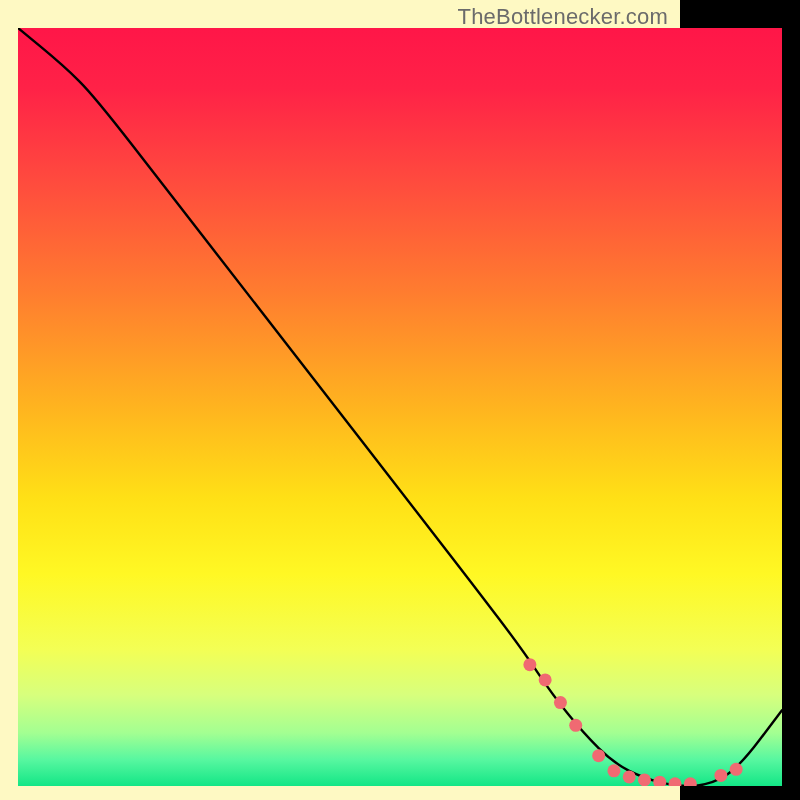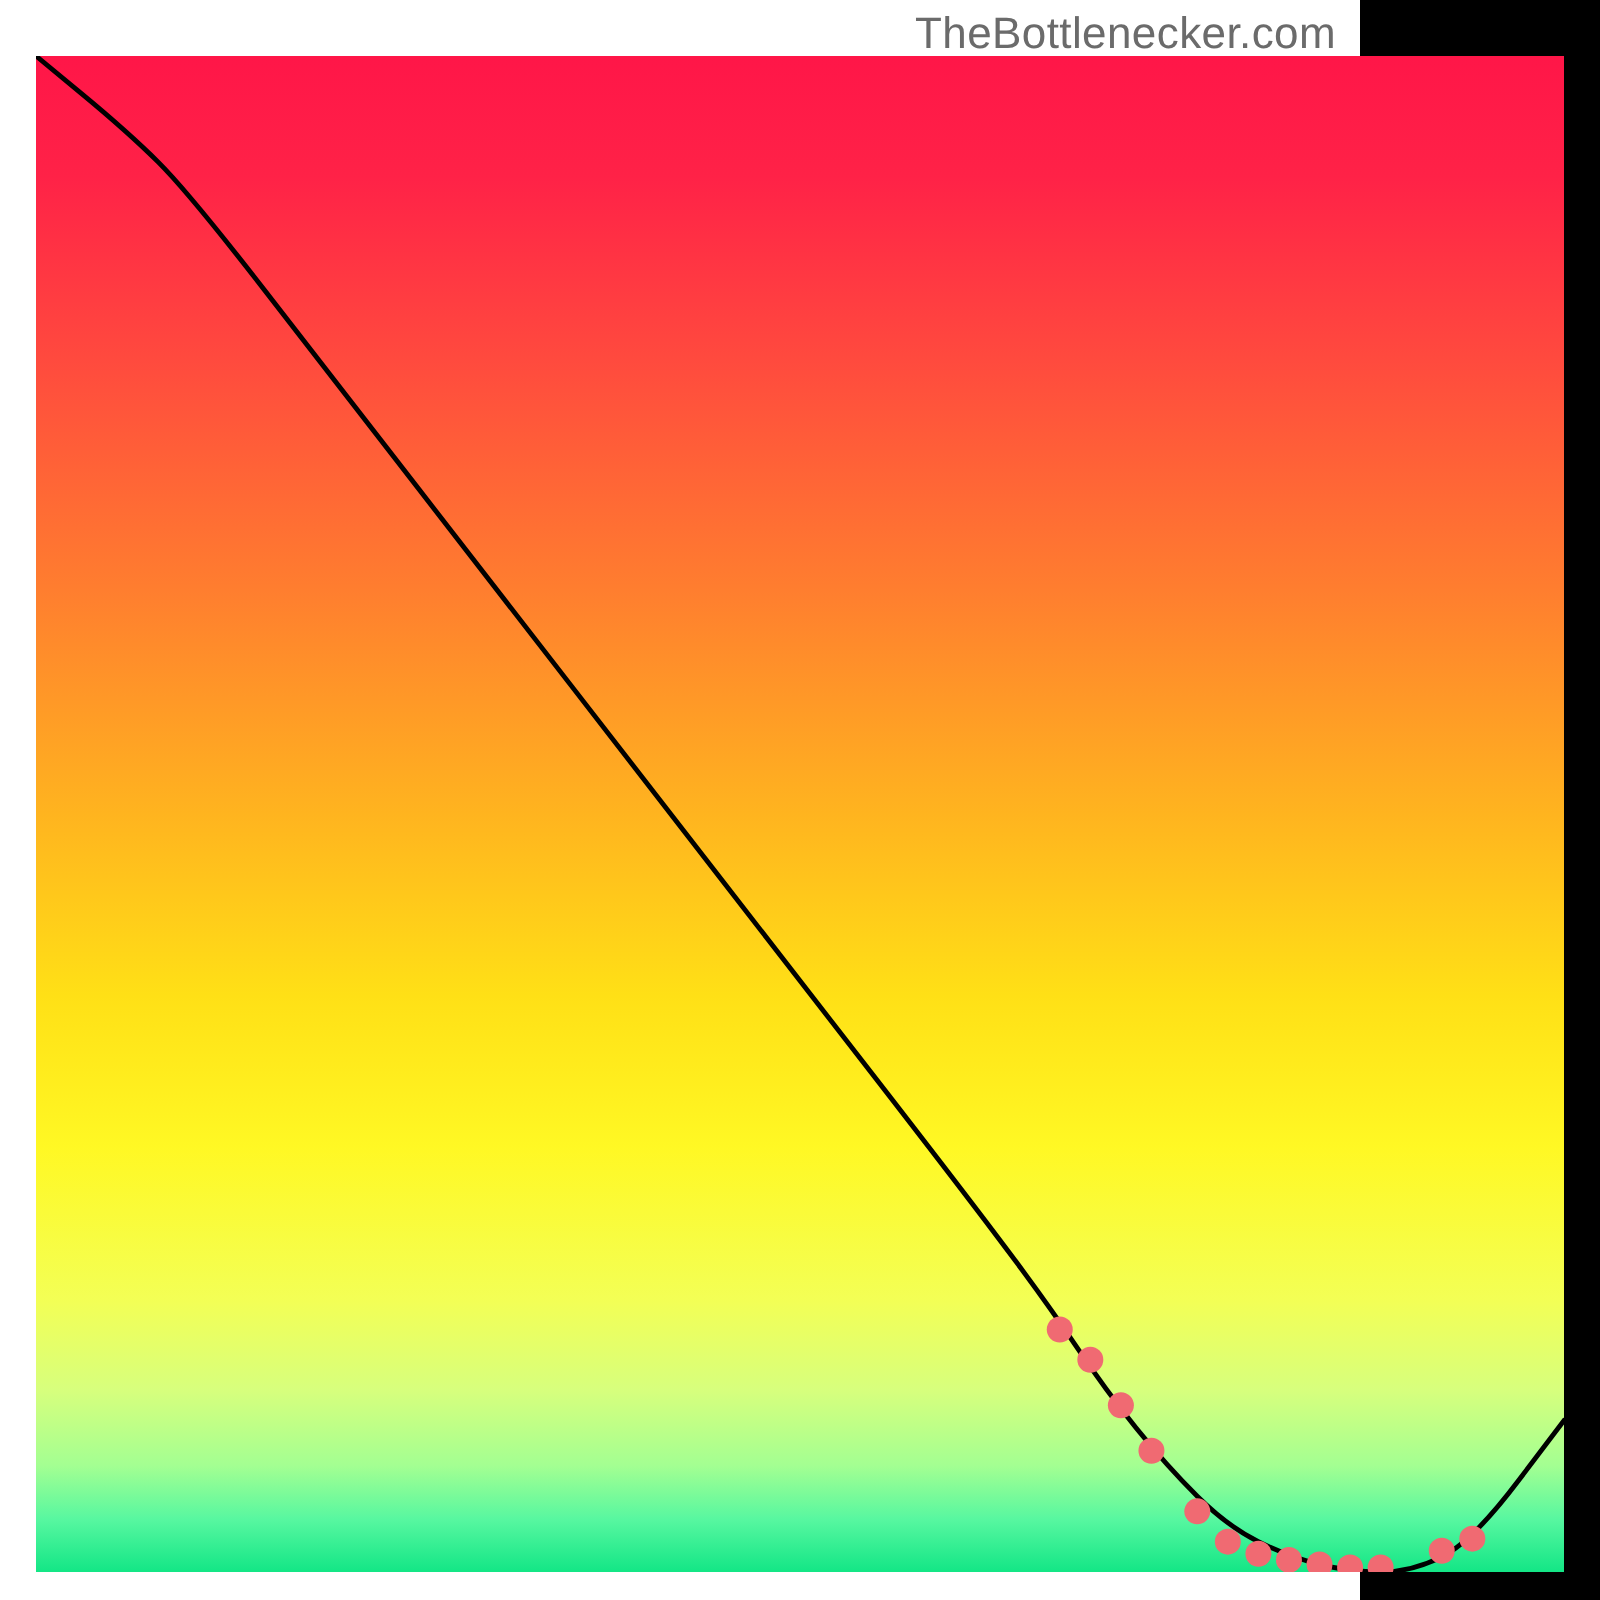--- a/index.html
+++ b/index.html
@@ -8,21 +8,21 @@
     width: 800px;
     height: 800px;
     background: #000;
     overflow: hidden;
     font-family: Arial, Helvetica, sans-serif;
   }
   .frame {
     position: relative;
     width: 680px;
     height: 800px;
-    background: #ffffff;
+    background: #fef9c3;
   }
   .watermark {
     position: absolute;
     top: 4px;
     right: 12px;
     color: #6b6b6b;
     font-size: 22px;
     font-weight: 500;
     letter-spacing: 0.2px;
   }

